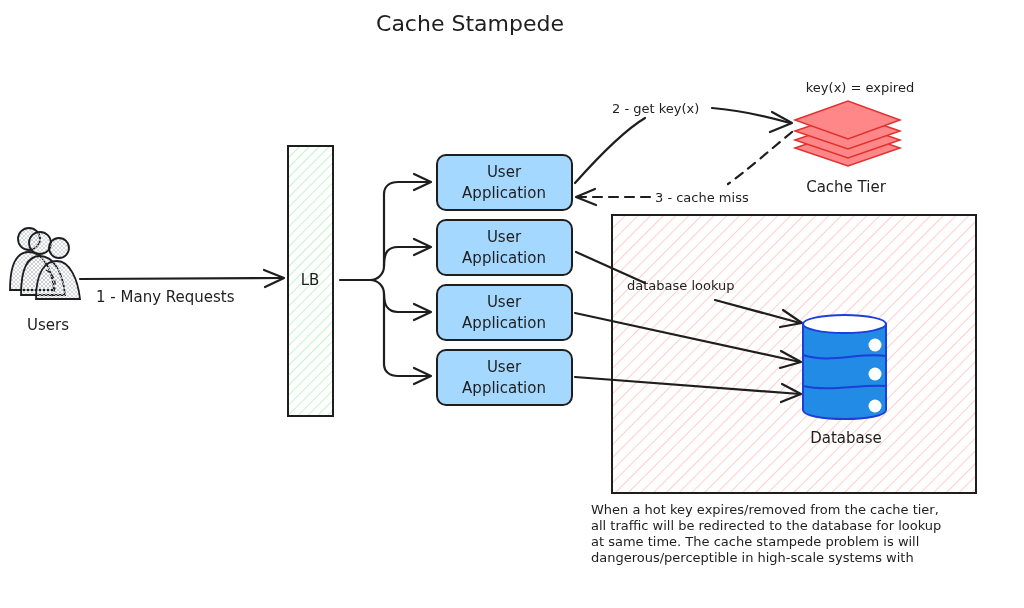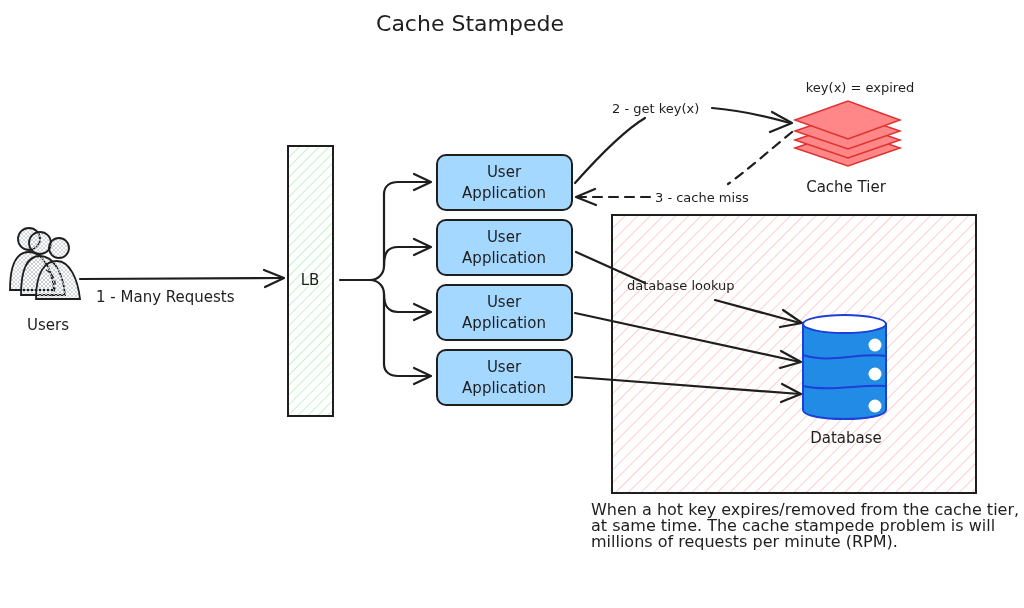--- a/index.html
+++ b/index.html
@@ -6,21 +6,21 @@
     body { width: 1024px; height: 608px; position: relative; overflow: hidden;
            font-family: "DejaVu Sans", sans-serif; color: #1e1e1e; }
     svg#diagram { position: absolute; left: 0; top: 0; }
     .txt { font-family: "DejaVu Sans", sans-serif; fill: #1e1e1e; }
     .title { font-size: 22px; }
     .lbl { font-size: 15px; }
     .small { font-size: 13px; }
     .app-lbl { font-size: 15px; }
     .stroke { stroke: #1e1e1e; fill: none; stroke-width: 2.2; stroke-linecap: round; stroke-linejoin: round; }
     .note { position: absolute; left: 591px; top: 502px; width: 420px;
-            font-size: 16px; line-height: 16px; color: #1e1e1e; margin: 0; }
+            font-size: 13px; line-height: 16px; color: #1e1e1e; margin: 0; }
     .note span { display: block; white-space: nowrap; }
   </style>
 </head>
 <body>
 
 <svg id="diagram" width="1024" height="608" viewBox="0 0 1024 608">
   <defs>
     <pattern id="hatchGreen" patternUnits="userSpaceOnUse" width="7" height="7" patternTransform="rotate(45)">
       <line x1="0" y1="0" x2="0" y2="7" stroke="#b2f2bb" stroke-width="1.6"></line>
     </pattern>
@@ -137,15 +137,16 @@
     <ellipse cx="844.5" cy="324" rx="41.5" ry="9" fill="#ffffff" stroke="#1c3fd8" stroke-width="2"></ellipse>
     <circle cx="875" cy="345" r="6.5" fill="#ffffff"></circle>
     <circle cx="875" cy="374" r="6.5" fill="#ffffff"></circle>
     <circle cx="875" cy="406" r="6.5" fill="#ffffff"></circle>
   </g>
   <text class="txt lbl" x="846" y="443" text-anchor="middle">Database</text>
 </svg>
 
 <p class="note">
   <span>When a hot key expires/removed from the cache tier,</span>
+  <span>all traffic will be redirected to the database for lookup</span>
   <span>at same time. The cache stampede problem is will</span>
-  <span>millions of requests per minute (RPM).</span>
+  <span>dangerous/perceptible in high-scale systems with</span>
 </p>
 
 </body></html>

